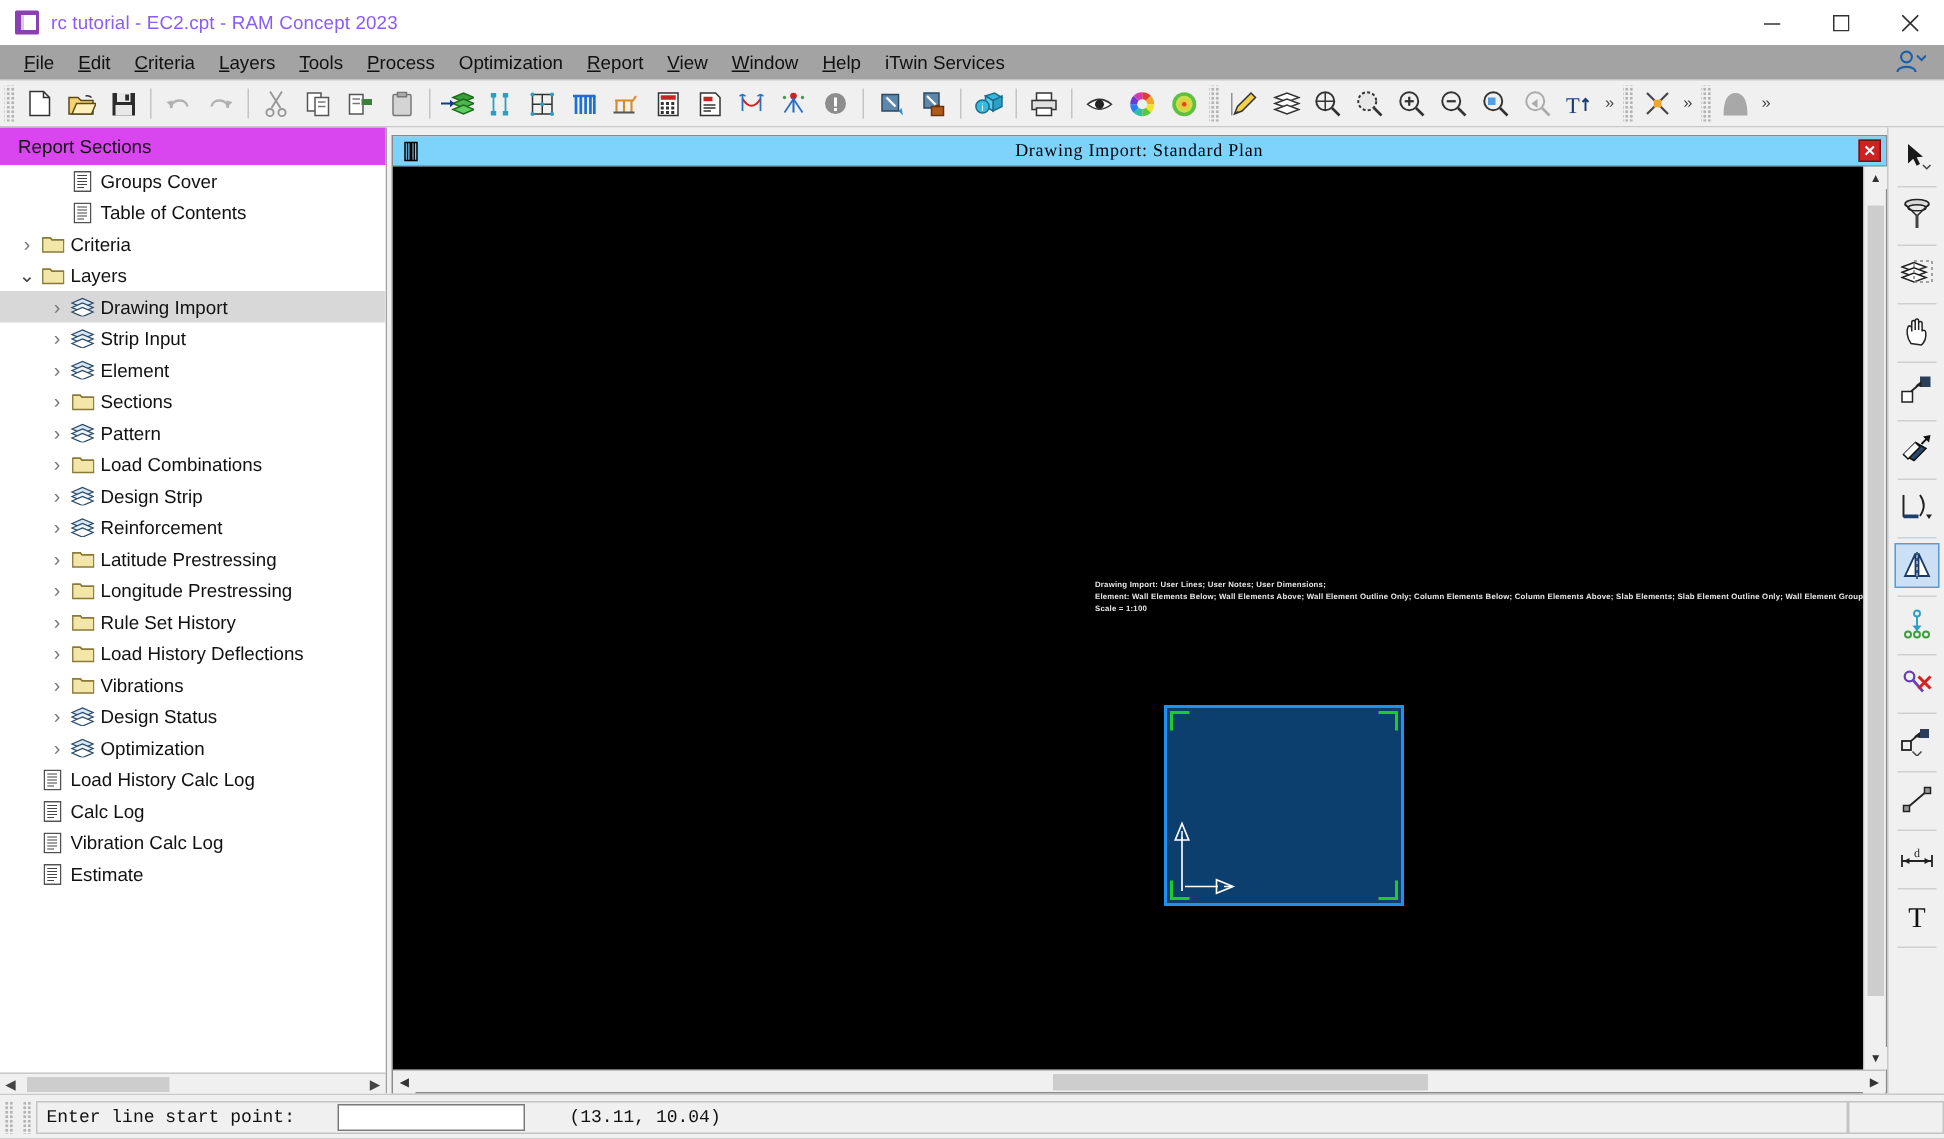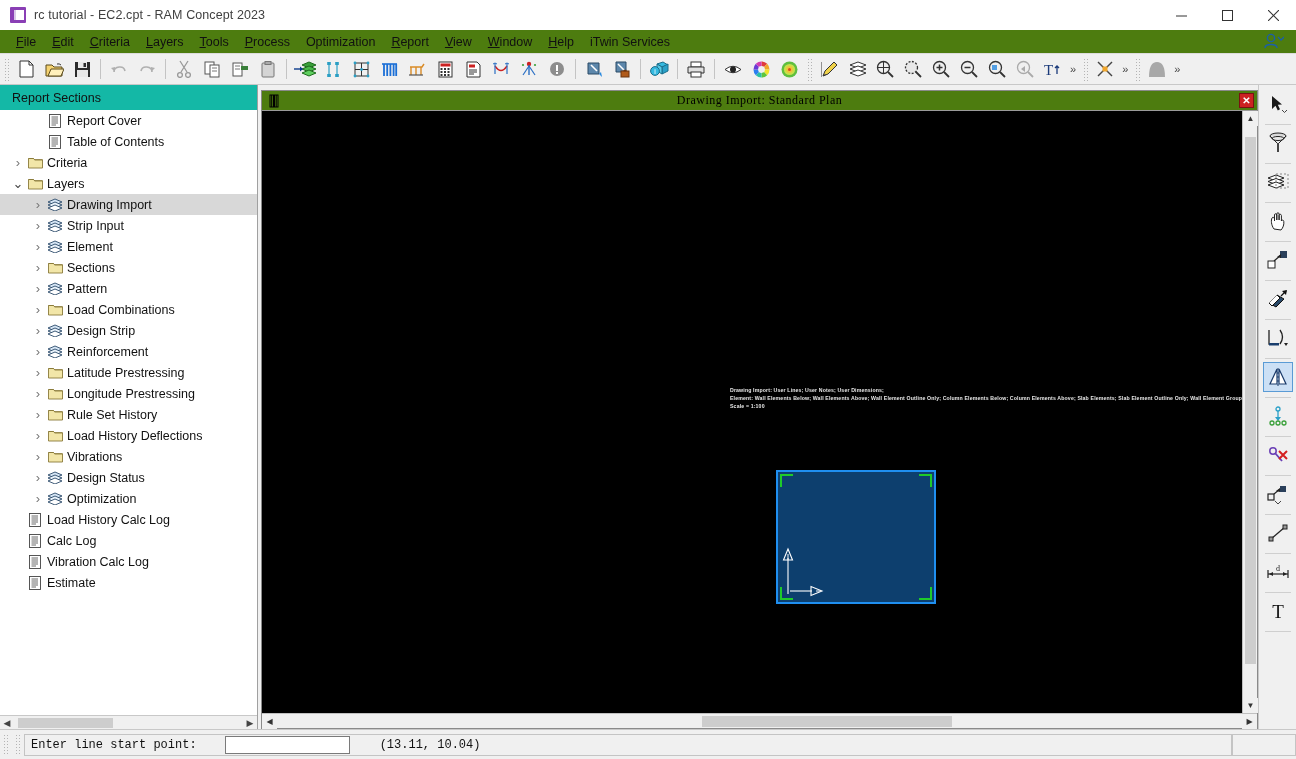--- a/index.html
+++ b/index.html
@@ -15,60 +15,60 @@
   .titlebar { height: 30px; background: #ffffff; display: flex; align-items: center; flex: 0 0 30px; }
   .title-icon {
     width: 16px; height: 16px; margin-left: 10px; margin-right: 8px;
     background: linear-gradient(135deg,#8a3fb5 0%, #8a3fb5 100%);
     position: relative; border-radius: 1px;
   }
   .title-icon::after {
     content:""; position:absolute; left:4px; top:3px; width:8px; height:10px;
     background:#fff; border-left:2px solid #d8c8e8;
   }
-  .title-text { font-size: 12.5px; color: #404040; letter-spacing: 0.1px; }
+  .title-text { font-size: 12.5px; color: #8b5cf6; letter-spacing: 0.1px; }
   .win-controls { margin-left: auto; display: flex; height: 30px; }
   .win-btn { width: 46px; height: 30px; display:flex; align-items:center; justify-content:center; font-size: 13px; color:#333; }
 
   
-  .menubar { height: 23px; background: #4d7c0f; display: flex; align-items: center; padding-left: 8px; flex: 0 0 23px; position: relative; }
+  .menubar { height: 23px; background: #a3a3a3; display: flex; align-items: center; padding-left: 8px; flex: 0 0 23px; position: relative; }
   .menu-item { font-size: 12.5px; color: #111; padding: 2px 8px; cursor: default; white-space: nowrap; }
   .menu-item u { text-decoration: underline; }
   .account-icon { position:absolute; right: 12px; top: 2px; width: 22px; height: 18px; }
 
   
   .toolbar { height: 32px; background: #f0f0f0; border-top: 1px solid #dcdcdc; border-bottom: 1px solid #c8c8c8;
              display: flex; align-items: center; flex: 0 0 32px; }
   .tb-grip { width: 7px; height: 24px; margin: 0 2px 0 3px;
              background-image: radial-gradient(circle, #b4b4b4 1px, transparent 1px);
              background-size: 3px 3px; background-position: 1px 1px; }
   .tb-btn { width: 26px; height: 26px; display:flex; align-items:center; justify-content:center; margin: 0 1px; }
   .tb-sep { width: 1px; height: 20px; background: #c4c4c4; margin: 0 4px; }
   .tb-chev { font-size: 11px; color:#444; padding: 0 3px; }
 
   
   .body { flex: 1 1 auto; display: flex; min-height: 0; }
 
   
   .leftpanel { width: 258px; background:#fff; border-right: 1px solid #a0a0a0; display:flex; flex-direction:column; }
-  .lp-header { font-size: 12.5px; color:#111; padding: 6px 0 5px 12px; background:#14b8a6; }
+  .lp-header { font-size: 12.5px; color:#111; padding: 6px 0 5px 12px; background:#d946ef; }
   .tree { flex: 1 1 auto; overflow: hidden; background:#fff; position: relative; }
   .tnode { height: 21px; display:flex; align-items:center; font-size: 12.5px; color:#111; white-space: nowrap; padding-left: 2px; }
   .tnode.sel { background:#d8d8d8; }
   .chev { width: 16px; text-align:center; color:#777; font-size: 10px; flex:0 0 16px; }
   .chev.open { color:#444; }
   .ticon { width: 18px; flex: 0 0 18px; display:flex; align-items:center; justify-content:center; margin-right:3px; }
   .lp-scroll { height: 14px; background:#f0f0f0; border-top:1px solid #c8c8c8; display:flex; align-items:center; position:relative; }
   .lp-scroll .arrow { width: 14px; text-align:center; font-size: 9px; color:#444; }
   .lp-thumb { position:absolute; left:18px; top:2px; width:95px; height:10px; background:#cdcdcd; }
 
   
   .docarea { flex: 1 1 auto; background:#f0f0f0; position: relative; display:flex; flex-direction:column; padding: 5px 0 0 3px; min-width:0; }
   .mdi { flex:1 1 auto; border:1px solid #8a8a8a; background:#fff; display:flex; flex-direction:column; position:relative; margin-right:0; min-height:0;}
-  .mdi-title { height: 20px; background:#4d7c0f; border-bottom:1px solid #9a9a9a; display:flex; align-items:center; position:relative; }
+  .mdi-title { height: 20px; background:#7dd3fc; border-bottom:1px solid #9a9a9a; display:flex; align-items:center; position:relative; }
   .mdi-title .mt-text { position:absolute; left:0; right:0; text-align:center; font-family:"Liberation Serif", serif; font-size:12px; color:#000; letter-spacing:0.5px;}
   .mdi-sysicon { width:20px; height:18px; margin-left:4px; display:flex; align-items:center; justify-content:center; z-index:2;}
   .mdi-close { position:absolute; right:3px; top:2px; width:15px; height:15px; background:#cc2222; color:#fff; font-size:10px;
                display:flex; align-items:center; justify-content:center; font-weight:bold; border:1px solid #7a1111; z-index:2;}
   .canvas-wrap { flex:1 1 auto; display:flex; min-height:0; }
   .canvas { flex:1 1 auto; background:#000; position: relative; overflow:hidden; }
   .vscroll { width: 15px; background:#f0f0f0; border-left:1px solid #c0c0c0; display:flex; flex-direction:column; }
   .hscroll { height: 15px; background:#f0f0f0; border-top:1px solid #c0c0c0; display:flex; }
   .sb-arrow { width:15px; height:15px; display:flex; align-items:center; justify-content:center; font-size:8px; color:#333; background:#f0f0f0;}
   .sb-track { flex:1 1 auto; background:#f0f0f0; position:relative; }
@@ -508,21 +508,21 @@
                 <rect x="0.5" y="0.5" width="11" height="13" fill="#fff" stroke="#444" stroke-width="0.9"></rect>
                 <g stroke="#444" stroke-width="0.8">
                   <line x1="2.5" y1="3" x2="9" y2="3"></line>
                   <line x1="2.5" y1="5" x2="9" y2="5"></line>
                   <line x1="2.5" y1="7" x2="9" y2="7"></line>
                   <line x1="2.5" y1="9" x2="9" y2="9"></line>
                   <line x1="2.5" y1="11" x2="7" y2="11"></line>
                 </g>
               </svg>
             </div>
-            <span>Report Cover</span>
+            <span>Groups Cover</span>
           </div>
           <div class="tnode">
             <div style="width: 28px; flex: 0 0 28px;"></div>
             <div class="chev"></div>
             <div class="ticon">
               <svg width="12" height="14" viewBox="0 0 12 14">
                 <rect x="0.5" y="0.5" width="11" height="13" fill="#fff" stroke="#444" stroke-width="0.9"></rect>
                 <g stroke="#444" stroke-width="0.8">
                   <line x1="2.5" y1="3" x2="9" y2="3"></line>
                   <line x1="2.5" y1="5" x2="9" y2="5"></line>

